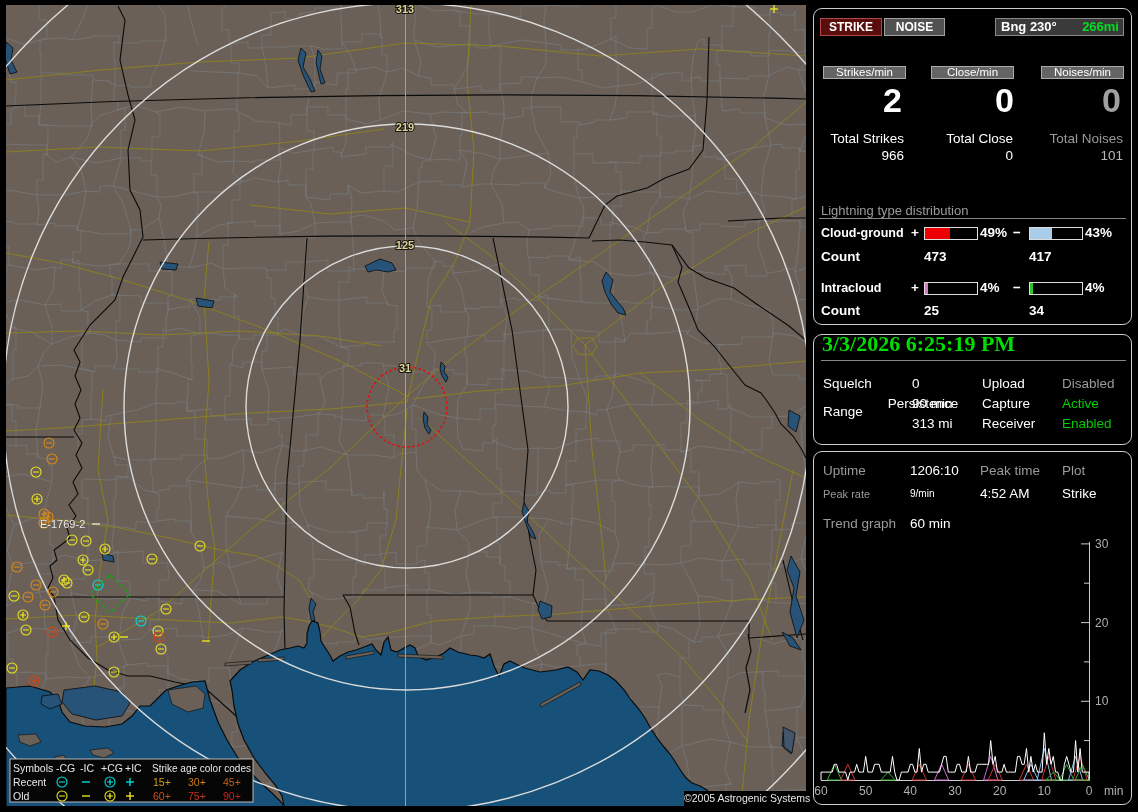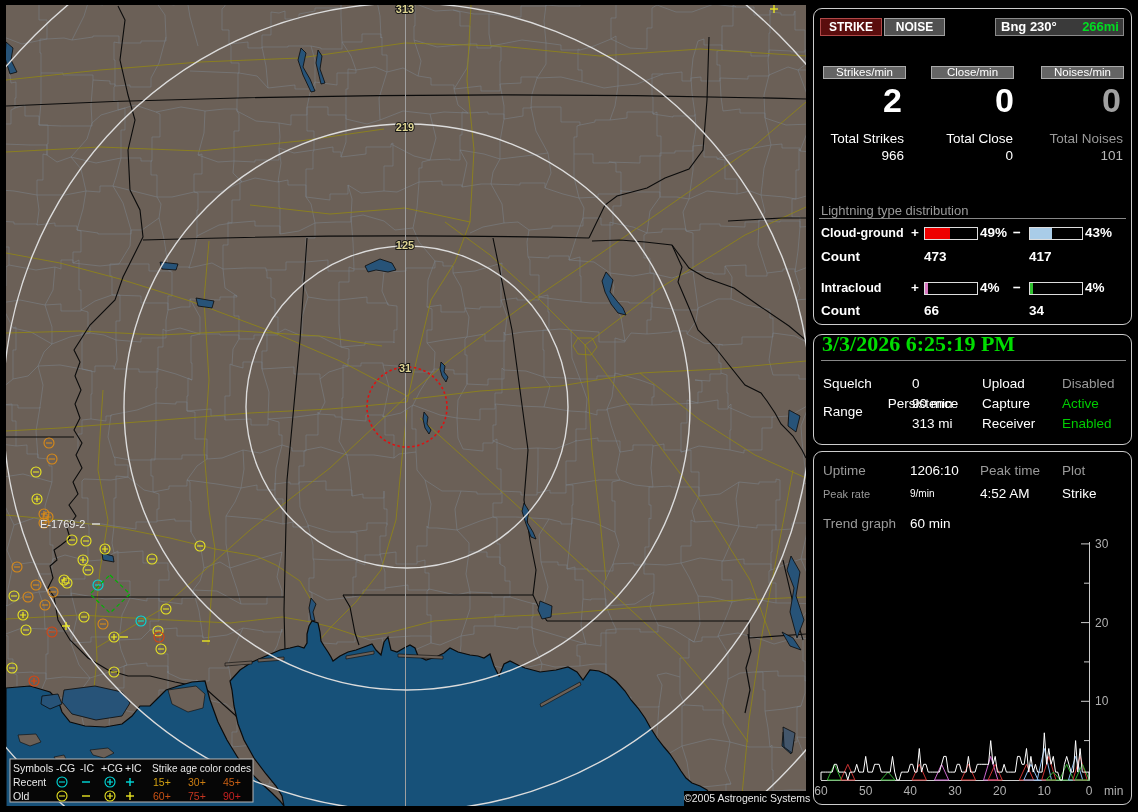--- a/index.html
+++ b/index.html
@@ -251,21 +251,21 @@
     <div style="position:absolute;left:110px;top:273px;width:52px;height:11px;background:#000;border:1px solid #ddd;">
       <div style="position:absolute;left:0;top:0;width:3px;height:11px;background:#d878c0;"></div>
     </div>
     <div style="position:absolute;left:166px;top:270px;width:200px;height:18px;line-height:18px;font-size:13.5px;color:#fff;font-weight:bold;text-align:left;font-family:'Liberation Sans',sans-serif;white-space:nowrap;">4%</div>
     <div style="position:absolute;left:199px;top:270px;width:200px;height:18px;line-height:18px;font-size:13.5px;color:#fff;font-weight:bold;text-align:left;font-family:'Liberation Sans',sans-serif;white-space:nowrap;">−</div>
     <div style="position:absolute;left:215px;top:273px;width:52px;height:11px;background:#000;border:1px solid #ddd;">
       <div style="position:absolute;left:0;top:0;width:3px;height:11px;background:#30c030;"></div>
     </div>
     <div style="position:absolute;left:271px;top:270px;width:200px;height:18px;line-height:18px;font-size:13.5px;color:#fff;font-weight:bold;text-align:left;font-family:'Liberation Sans',sans-serif;white-space:nowrap;">4%</div>
     <div style="position:absolute;left:7px;top:293px;width:200px;height:18px;line-height:18px;font-size:13.5px;color:#fff;font-weight:bold;text-align:left;font-family:'Liberation Sans',sans-serif;white-space:nowrap;">Count</div>
-    <div style="position:absolute;left:110px;top:293px;width:200px;height:18px;line-height:18px;font-size:13.5px;color:#fff;font-weight:bold;text-align:left;font-family:'Liberation Sans',sans-serif;white-space:nowrap;">66</div>
+    <div style="position:absolute;left:110px;top:293px;width:200px;height:18px;line-height:18px;font-size:13.5px;color:#fff;font-weight:bold;text-align:left;font-family:'Liberation Sans',sans-serif;white-space:nowrap;">25</div>
     <div style="position:absolute;left:215px;top:293px;width:200px;height:18px;line-height:18px;font-size:13.5px;color:#fff;font-weight:bold;text-align:left;font-family:'Liberation Sans',sans-serif;white-space:nowrap;">34</div>
   </div>
 <div style="position:absolute;left:813px;top:334px;width:317px;height:109px;background:#000;border:1px solid #ccc;border-radius:9px;">
     <div style="position:absolute;left:8px;top:-4px;font-family:'Liberation Serif',serif;font-weight:bold;font-size:22px;color:#00dd00;white-space:nowrap;">3/3/2026 6:25:19 PM</div>
     <div style="position:absolute;left:7px;top:25px;width:305px;border-top:1px solid #888;"></div>
     <div style="position:absolute;left:9px;top:40px;width:200px;height:18px;line-height:18px;font-size:13.5px;color:#fff;text-align:left;font-family:'Liberation Sans',sans-serif;white-space:nowrap;">Squelch</div>
     <div style="position:absolute;left:98px;top:40px;width:200px;height:18px;line-height:18px;font-size:13.5px;color:#fff;text-align:left;font-family:'Liberation Sans',sans-serif;white-space:nowrap;">0</div>
     <div style="position:absolute;left:168px;top:40px;width:200px;height:18px;line-height:18px;font-size:13.5px;color:#fff;text-align:left;font-family:'Liberation Sans',sans-serif;white-space:nowrap;">Upload</div>
     <div style="position:absolute;left:248px;top:40px;width:200px;height:18px;line-height:18px;font-size:13.5px;color:#9a9a9a;text-align:left;font-family:'Liberation Sans',sans-serif;white-space:nowrap;">Disabled</div>
     <div style="position:absolute;left:9px;top:60px;width:200px;height:18px;line-height:18px;font-size:13.5px;color:#fff;text-align:center;font-family:'Liberation Sans',sans-serif;white-space:nowrap;">Persistence</div>

